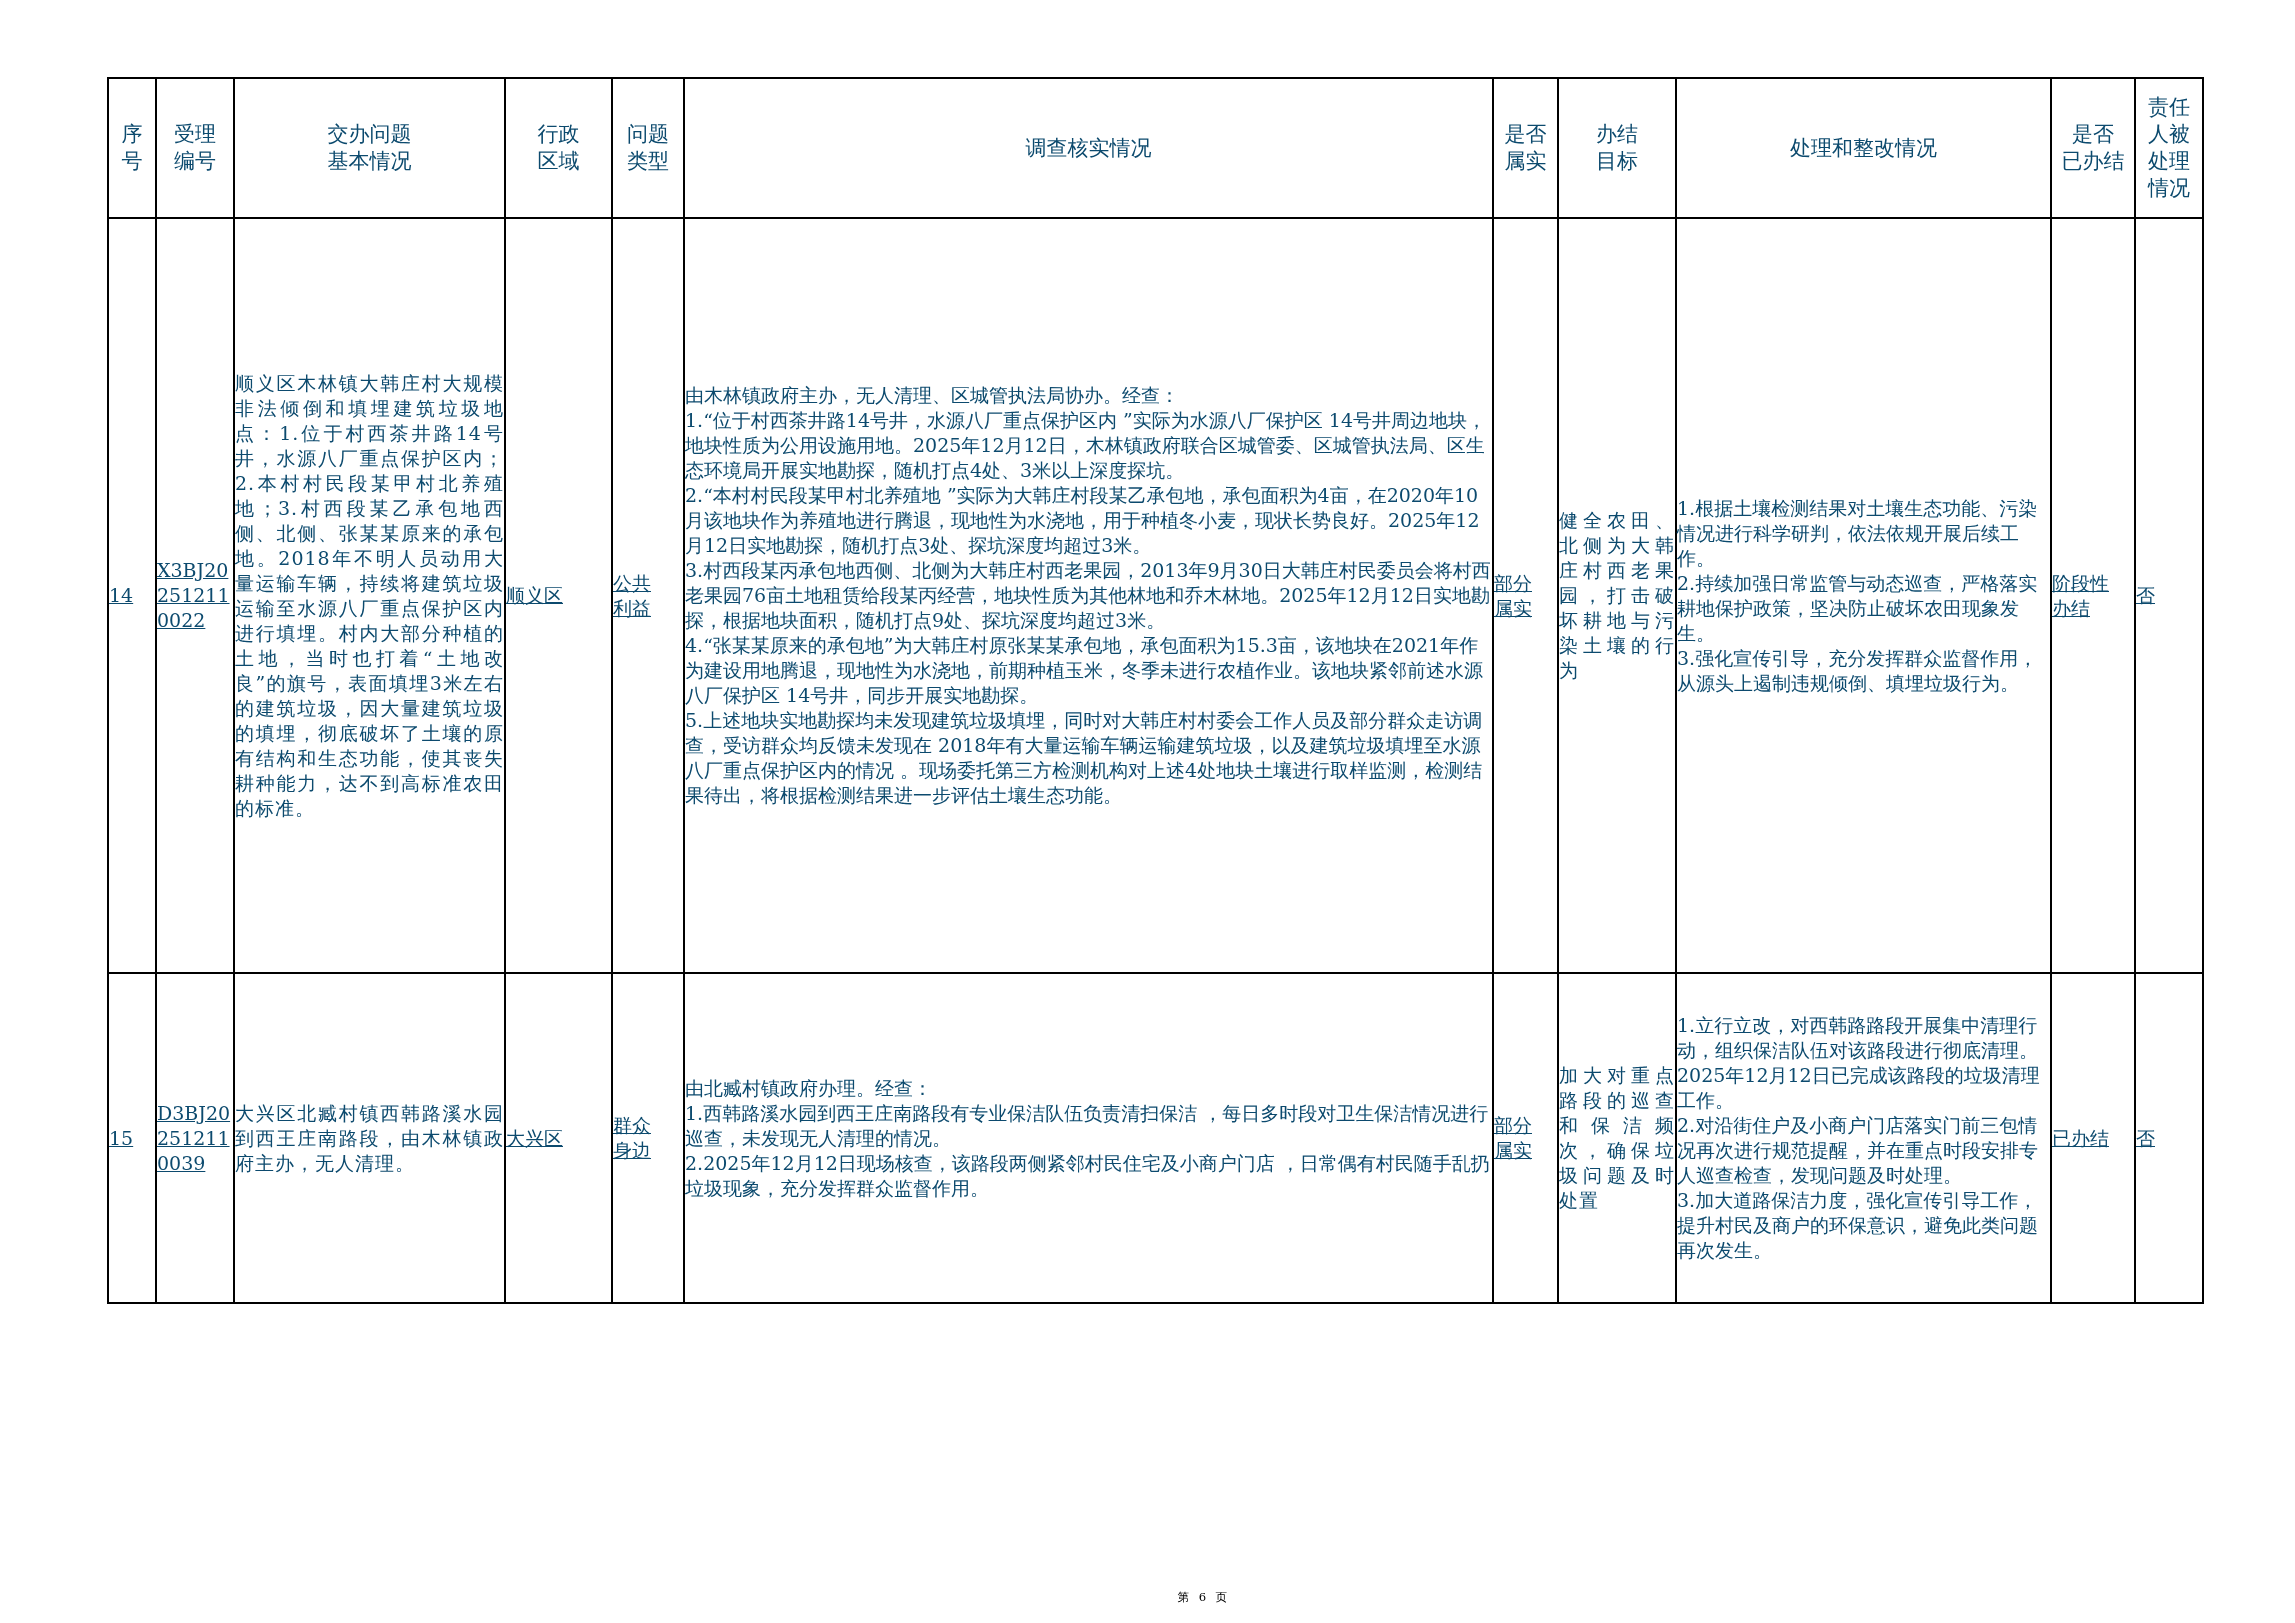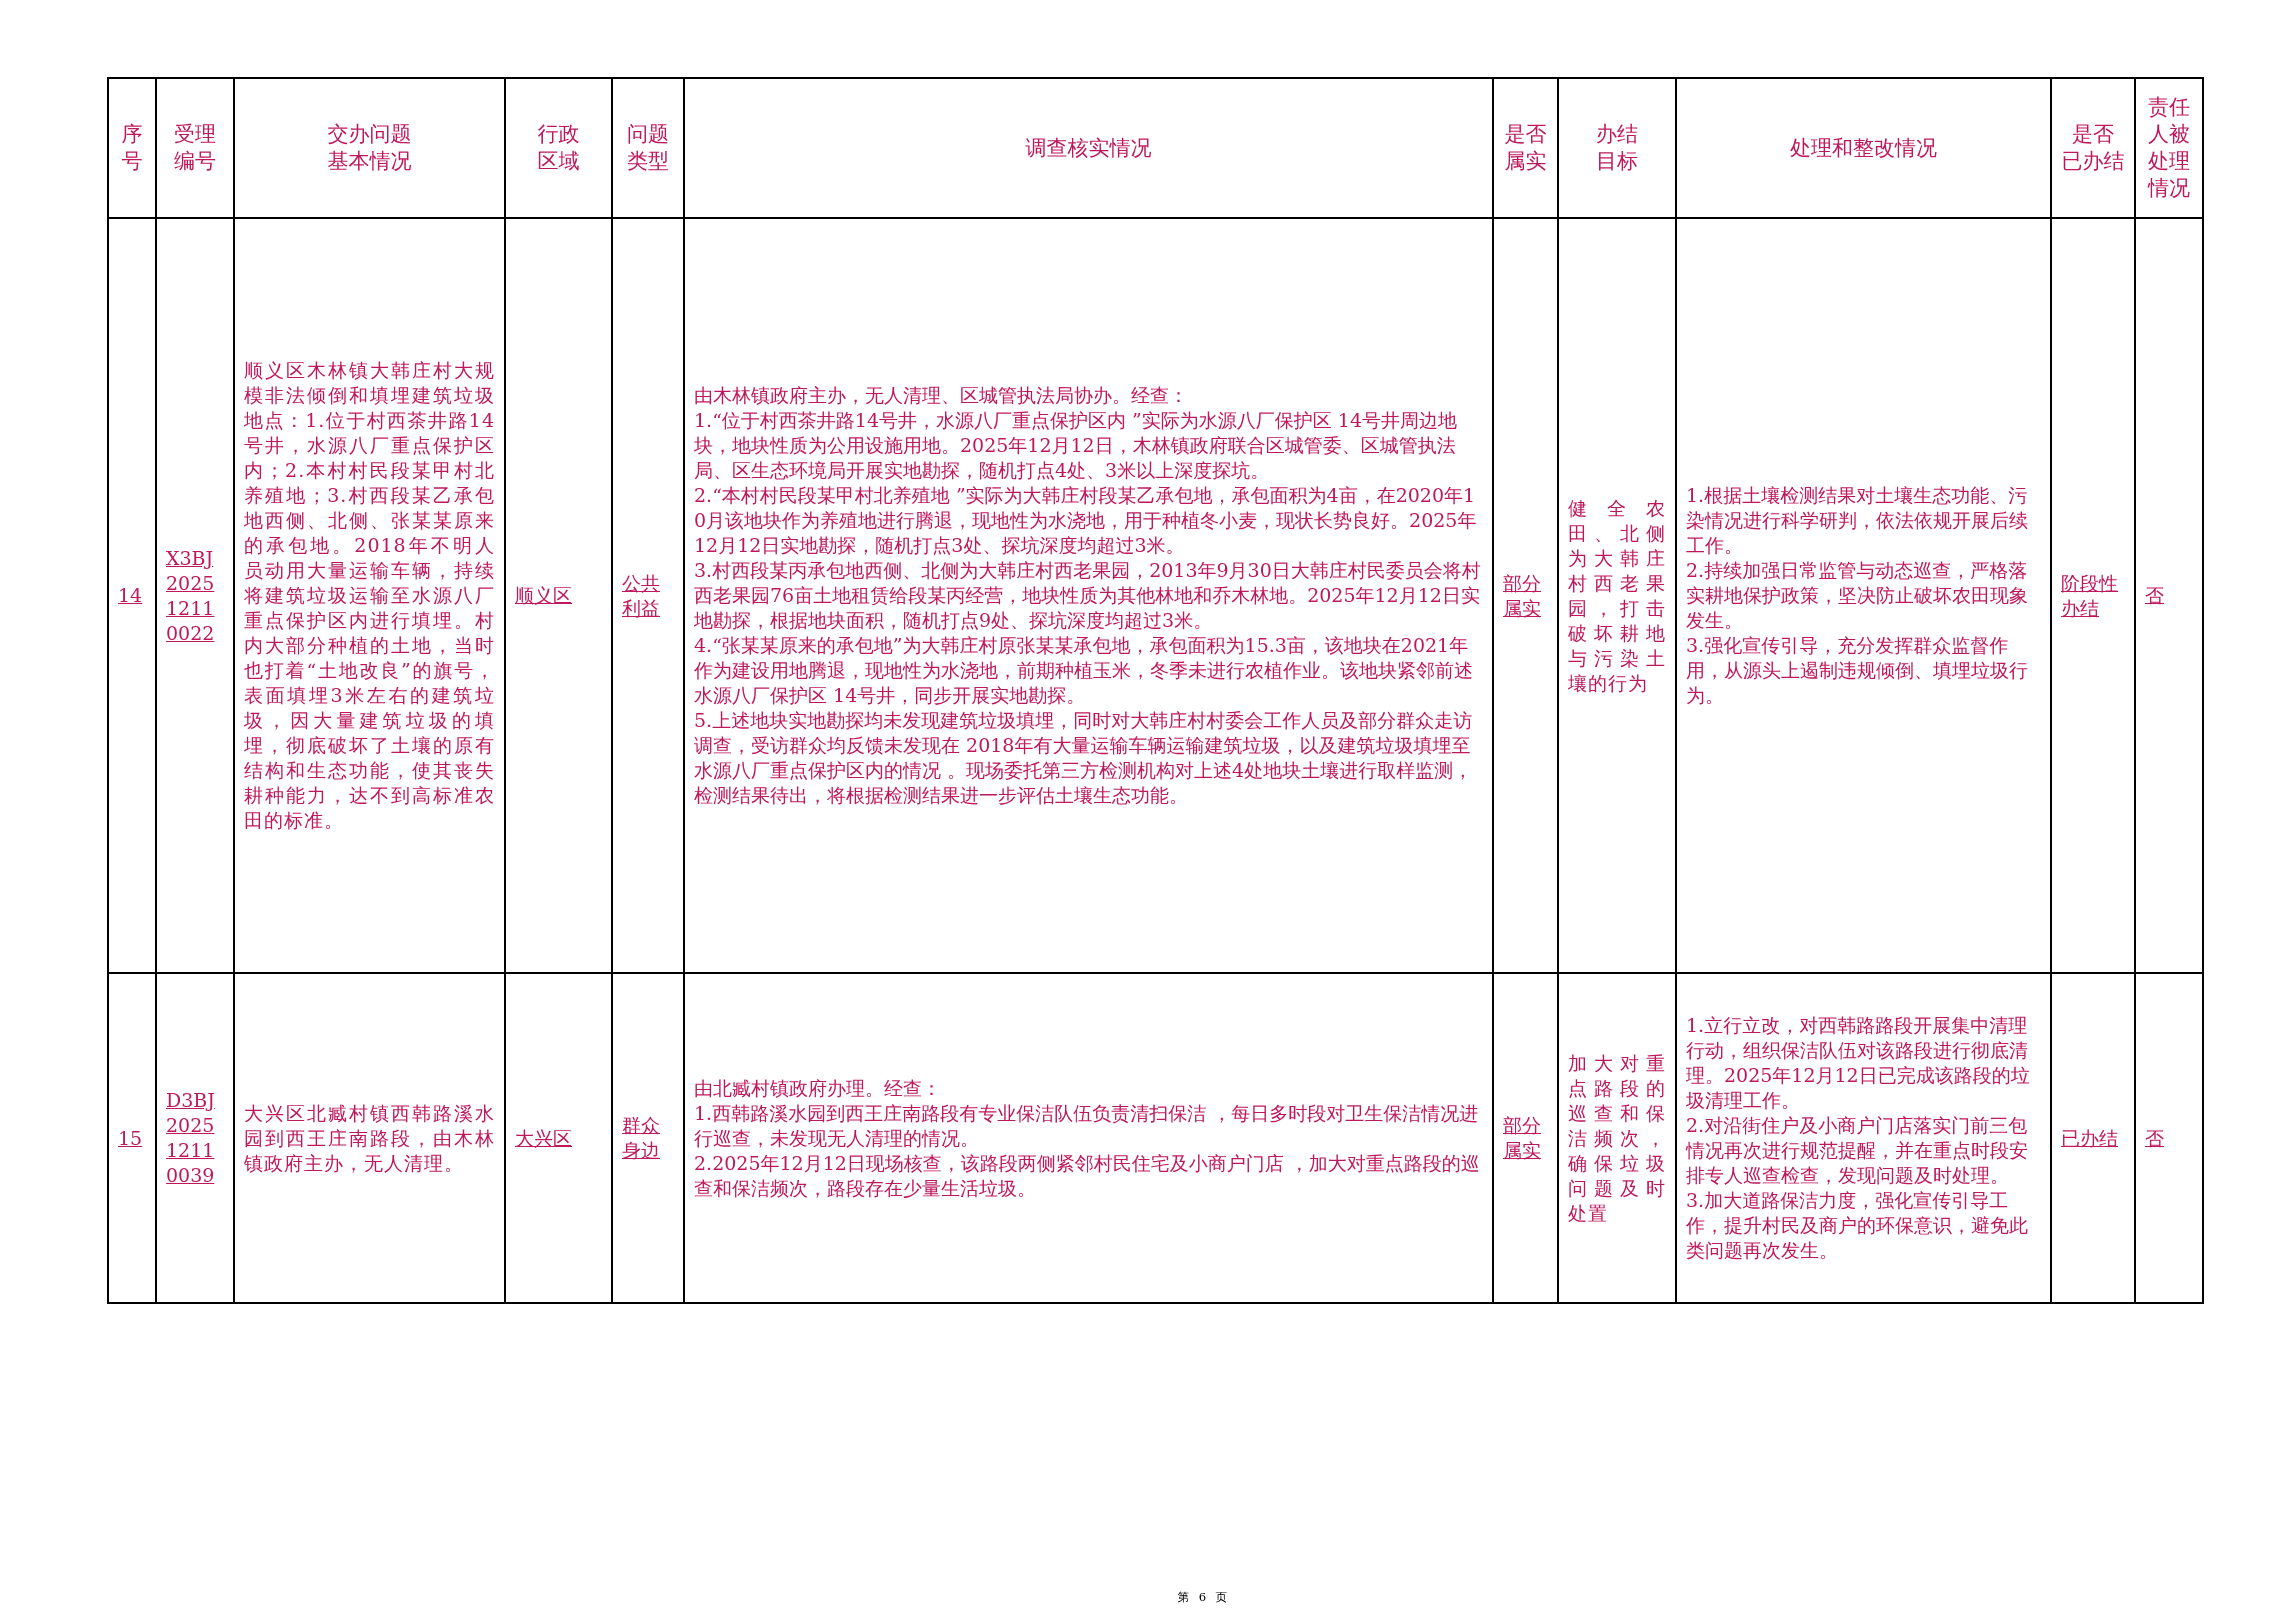--- a/index.html
+++ b/index.html
@@ -5,22 +5,22 @@
   html, body { margin: 0; padding: 0; background: #ffffff; }
   body { width: 2295px; height: 1623px; position: relative; overflow: hidden; }
   .page { position: absolute; left: 0; top: 0; width: 2295px; height: 1623px; background: #fff; }
   table.grid {
     position: absolute; left: 107px; top: 77px;
     border-collapse: collapse; table-layout: fixed;
     width: 2095px;
   }
   table.grid td, table.grid th {
     border: 2.4px solid #000;
-    padding: 0 9px;
-    color: #be185d;
+    padding: 0 0;
+    color: #0c4a6e;
     vertical-align: middle;
     word-break: break-all;
   }
   table.grid th {
     font-family: "DejaVu Sans", "Liberation Sans", sans-serif;
     font-weight: normal;
     font-size: 21px;
     line-height: 27px;
     text-align: center;
     height: 138px;
@@ -117,21 +117,21 @@
       <tr class="row15" data-name="table-row">
         <td class="center" data-name="cell-seq">15</td>
         <td class="center" data-name="cell-case-id">D3BJ20251211 0039</td>
         <td class="justify" data-name="cell-issue">大兴区北臧村镇西韩路溪水园到西王庄南路段，由木林镇政府主办，无人清理。</td>
         <td class="center" data-name="cell-district">大兴区</td>
         <td class="center ml" data-name="cell-type">群众
 身边</td>
         <td class="left" data-name="cell-investigation">
           <span class="para" data-name="investigation-paragraph">由北臧村镇政府办理。经查：</span>
           <span class="para" data-name="investigation-paragraph">1.西韩路溪水园到西王庄南路段有专业保洁队伍负责清扫保洁 ，每日多时段对卫生保洁情况进行巡查，未发现无人清理的情况。</span>
-          <span class="para" data-name="investigation-paragraph">2.2025年12月12日现场核查，该路段两侧紧邻村民住宅及小商户门店 ，加大对重点路段的巡查和保洁频次，路段存在少量生活垃圾。</span>
+          <span class="para" data-name="investigation-paragraph">2.2025年12月12日现场核查，该路段两侧紧邻村民住宅及小商户门店 ，日常偶有村民随手乱扔垃圾现象，充分发挥群众监督作用。</span>
         </td>
         <td class="center ml" data-name="cell-verified">部分
 属实</td>
         <td class="justify" data-name="cell-goal">加大对重点路段的巡查和保洁频次，确保垃圾问题及时处置</td>
         <td class="left" data-name="cell-handling">
           <span class="para" data-name="handling-paragraph">1.立行立改，对西韩路路段开展集中清理行动，组织保洁队伍对该路段进行彻底清理。2025年12月12日已完成该路段的垃圾清理工作。</span>
           <span class="para" data-name="handling-paragraph">2.对沿街住户及小商户门店落实门前三包情况再次进行规范提醒，并在重点时段安排专人巡查检查，发现问题及时处理。</span>
           <span class="para" data-name="handling-paragraph">3.加大道路保洁力度，强化宣传引导工作，提升村民及商户的环保意识，避免此类问题再次发生。</span>
         </td>
         <td class="center" data-name="cell-closed">已办结</td>

